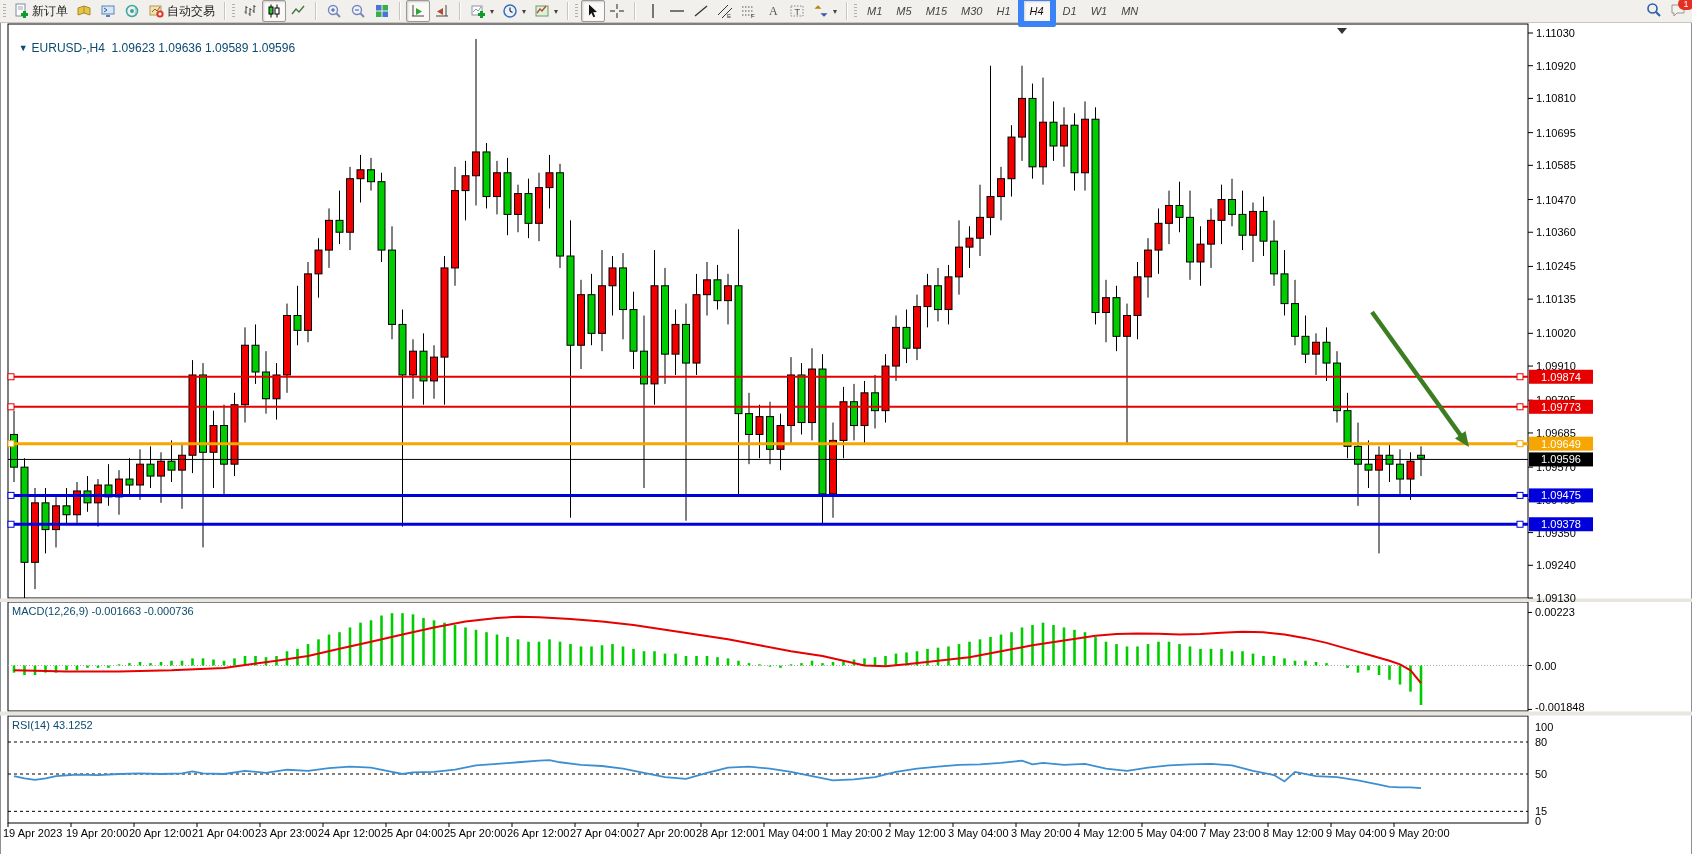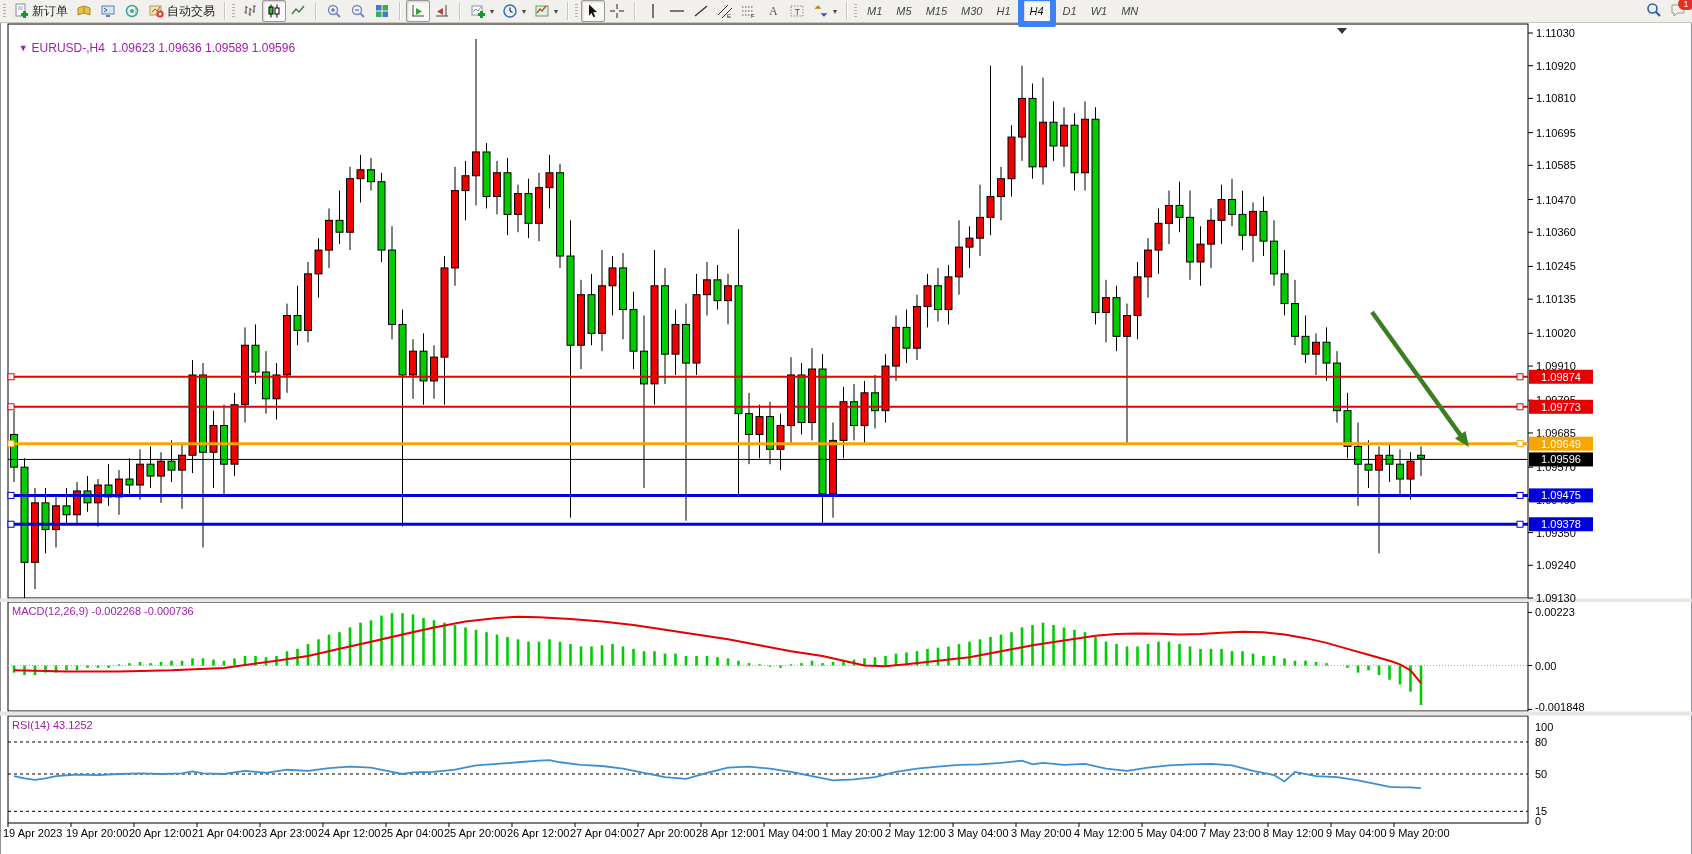--- a/index.html
+++ b/index.html
@@ -18,21 +18,21 @@
   .tb-label{font-size:12px;color:#222;white-space:nowrap;}
   .caret{font-size:8px;color:#444;margin-left:1px;}
   .tf-btn{font-size:11px;color:#444;padding:2px 6px;height:16px;line-height:16px;border:1px solid transparent;border-radius:2px;font-style:italic;}
   .tf-btn.active{border:6px solid #3b82f6;background:#faf9f7;box-shadow:inset 1px 1px 2px rgba(0,0,0,.15);color:#111;}
   .tb-right{position:absolute;right:4px;top:0;height:22px;display:flex;align-items:center;gap:8px;}
   .badge{position:absolute;top:-4px;right:-6px;background:#e33022;color:#fff;border-radius:8px;
          font-size:9px;min-width:12px;height:12px;line-height:12px;text-align:center;padding:0 2px;}
   
   .chart-window{position:absolute;left:0;top:22px;width:1690px;height:831px;background:#ffffff;border:1px solid #8a8f98;z-index:1;}
   #chart-svg{position:absolute;left:0;top:0;z-index:1;}
-  .overlay-label{position:absolute;z-index:3;color:#a21caf;white-space:pre;}
+  .overlay-label{position:absolute;z-index:3;color:#0c4a6e;white-space:pre;}
   #ohlc-line{left:12px;top:27px;font-size:12px;}
   #ohlc-line .tri{font-size:9px;vertical-align:1px;margin-right:4px;}
   #macd-label{left:12px;top:605px;font-size:11px;}
   #rsi-label{left:12px;top:719px;font-size:11px;}
 </style>
 </head>
 <body>
 
 <div class="toolbar">
   <div class="tb-group">
@@ -887,14 +887,14 @@
     <g>
       <line x1="1372" y1="312" x2="1464.331903292273" y2="440.50316437584365" stroke="#3c7d21" stroke-width="4.5"></line>
       <polygon points="1469,447 1454.9686397283847,438.6112617797352 1465.5259976176387,431.0256046296786" fill="#3c7d21"></polygon>
     </g>
     <polygon points="1337,28 1347,28 1342,34" fill="#333"></polygon>
   </svg>
 
 <div class="overlay-label" id="ohlc-line">
   <span class="tri">▼</span><span>EURUSD-,H4  1.09623 1.09636 1.09589 1.09596</span>
 </div>
-<div class="overlay-label" id="macd-label">MACD(12,26,9) -0.002268 -0.000736</div>
+<div class="overlay-label" id="macd-label">MACD(12,26,9) -0.001663 -0.000736</div>
 <div class="overlay-label" id="rsi-label">RSI(14) 43.1252</div>
 
 </body></html>

